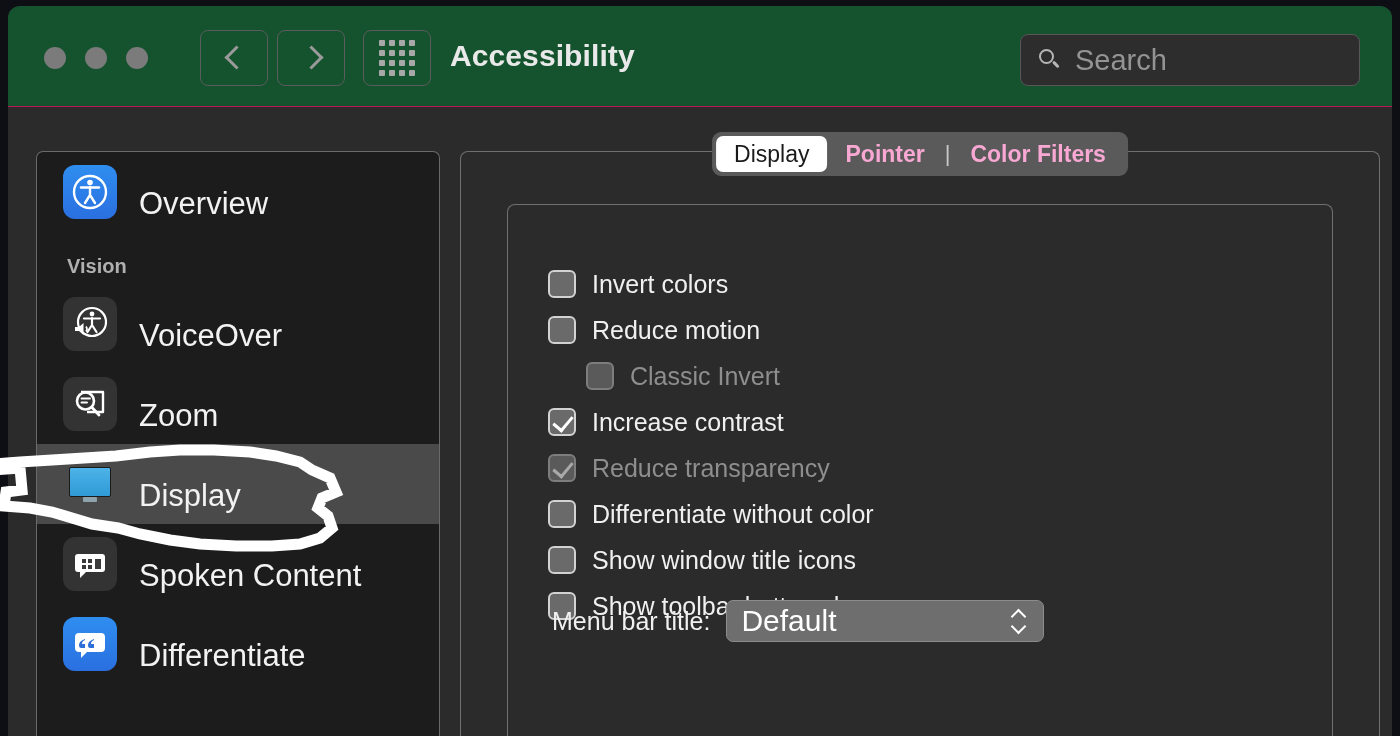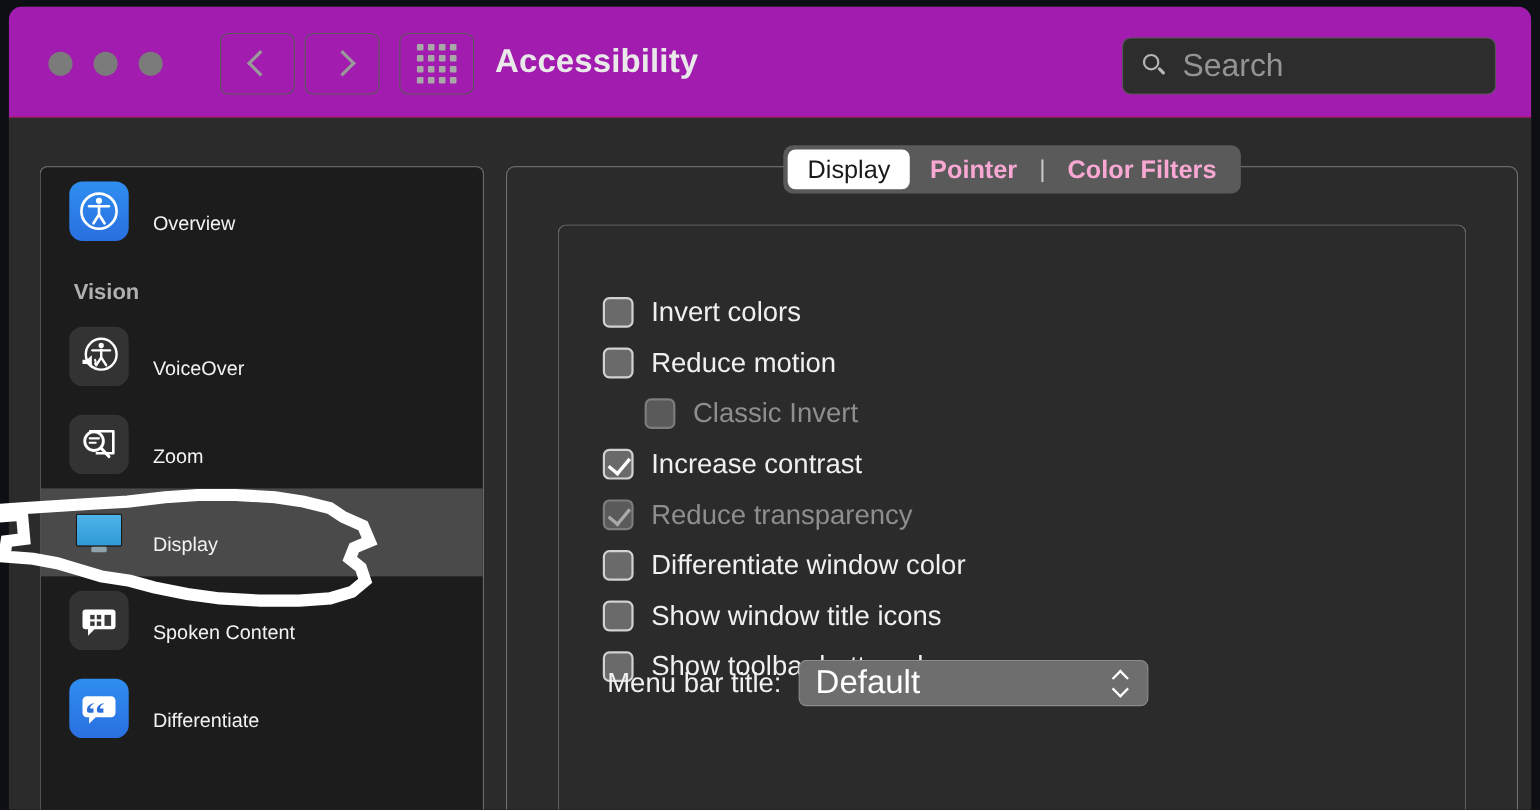--- a/index.html
+++ b/index.html
@@ -27,21 +27,21 @@
     border-top-right-radius: 12px;
     overflow: hidden;
   }
 
   
   #toolbar {
     position: absolute;
     left: 0; top: 0;
     width: 100%;
     height: 100px;
-    background: #a21caf;
+    background: #14532d;
     border-bottom: 1px solid #be185d;
   }
   .traffic {
     position: absolute;
     top: 41px;
     width: 22px;
     height: 22px;
     border-radius: 50%;
     background: #7b7b7b;
   }
@@ -182,21 +182,21 @@
   .side-row.selected { background: #4a4a4a; }
   .side-icon {
     width: 54px; height: 54px;
     border-radius: 12px;
     flex: none;
     margin-right: 22px;
     position: relative;
     overflow: hidden;
   }
   .side-label {
-    font-size: 18px;
+    font-size: 31px;
     color: #f2f2f2;
     margin-top: 23px;
   }
   .side-header {
     height: 52px;
     display: flex;
     align-items: flex-end;
     padding-left: 30px;
     padding-bottom: 6px;
     box-sizing: border-box;
@@ -554,21 +554,21 @@
 
           <div class="opt-row">
             <span class="cbox dim">
               <span class="tick"></span>
             </span>
             <span class="opt-label dim">Reduce transparency</span>
           </div>
 
           <div class="opt-row">
             <span class="cbox"></span>
-            <span class="opt-label">Differentiate window color</span>
+            <span class="opt-label">Differentiate without color</span>
           </div>
 
           <div class="opt-row">
             <span class="cbox"></span>
             <span class="opt-label">Show window title icons</span>
           </div>
 
           <div class="opt-row">
             <span class="cbox"></span>
             <span class="opt-label">Show toolbar button shapes</span>

